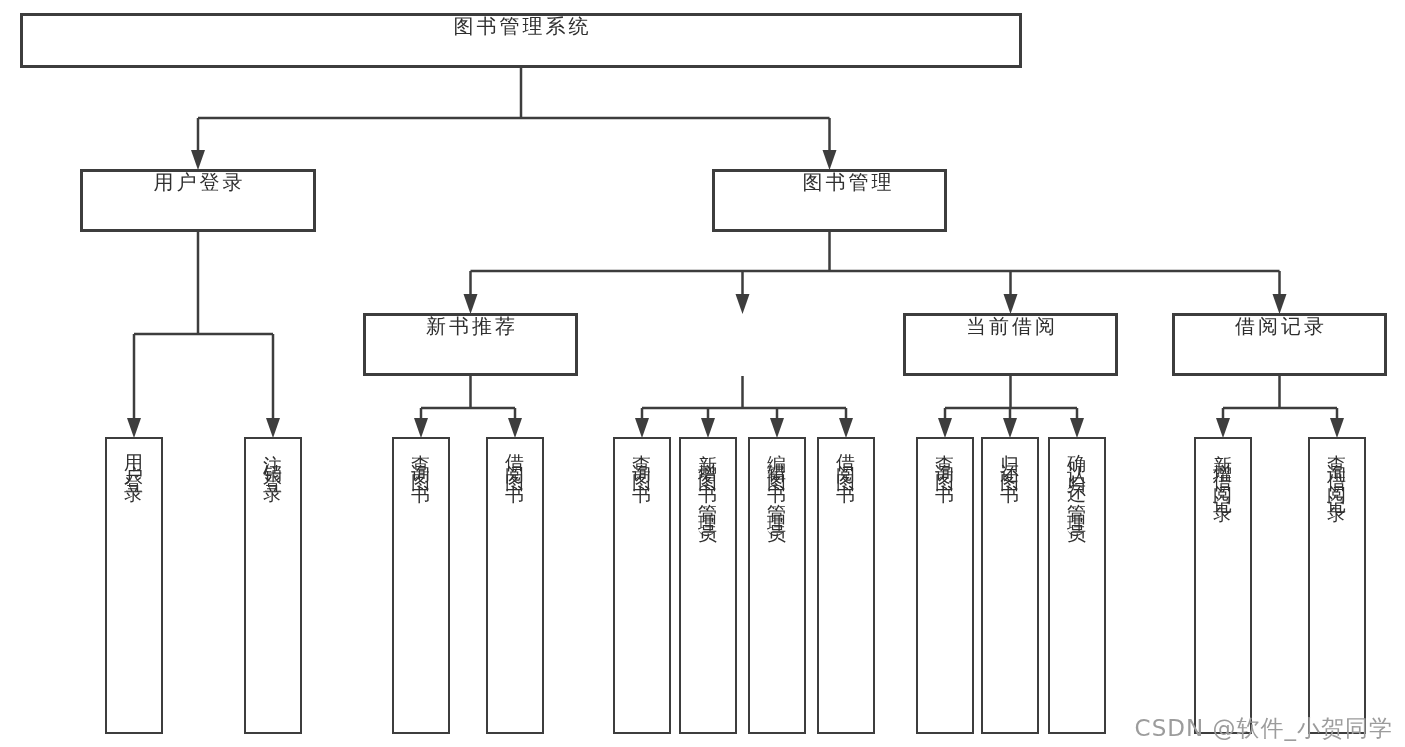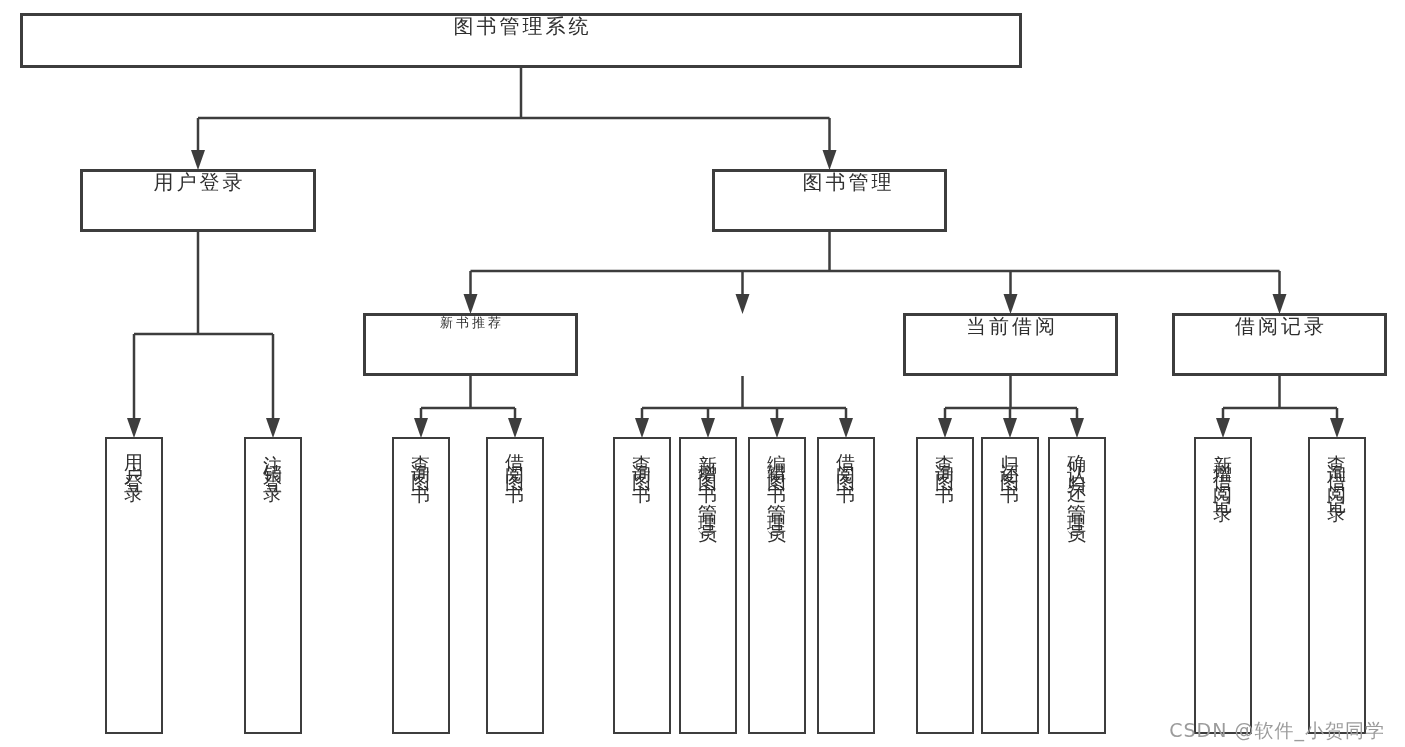--- a/index.html
+++ b/index.html
@@ -25,23 +25,23 @@
   .node .lbl{letter-spacing:3px;white-space:nowrap;text-indent:3px;}
   .node.vertical{border-width:2.5px;}
   .node.vertical .lbl{
     writing-mode:vertical-rl;
     letter-spacing:10px;
     text-indent:0;
     line-height:1;
   }
   .watermark{
     position:absolute;
-    right:20px;bottom:3px;
+    right:12px;bottom:3px;
     z-index:3;
-    font-size:19px;
+    font-size:23px;
     letter-spacing:1px;
     white-space:nowrap;
   }
 </style>
 </head>
 <body>
 
 <div class="stage">
   <svg width="1405" height="747" viewBox="0 0 1405 747">
       <line x1="521" y1="68" x2="521" y2="118" stroke="#3d3d3d" stroke-width="2.5"></line>
@@ -100,21 +100,21 @@
   <div class="nodes">
       <div class="node" style="left: 20px; top: 13px; width: 1002px; height: 55px; font-size: 20px; border-color: rgb(61, 61, 61); color: rgb(47, 47, 47);">
         <span class="lbl">图书管理系统</span>
       </div>
       <div class="node" style="left: 80px; top: 169px; width: 236px; height: 63px; font-size: 20px; border-color: rgb(61, 61, 61); color: rgb(47, 47, 47);">
         <span class="lbl">用户登录</span>
       </div>
       <div class="node" style="left: 712px; top: 169px; width: 235px; height: 63px; font-size: 20px; border-color: rgb(61, 61, 61); color: rgb(47, 47, 47); padding-left: 35px;">
         <span class="lbl">图书管理</span>
       </div>
-      <div class="node" style="left: 363px; top: 313px; width: 215px; height: 63px; font-size: 13px; border-color: rgb(61, 61, 61); color: rgb(47, 47, 47);">
+      <div class="node" style="left: 363px; top: 313px; width: 215px; height: 63px; font-size: 20px; border-color: rgb(61, 61, 61); color: rgb(47, 47, 47);">
         <span class="lbl">新书推荐</span>
       </div>
       <div class="node" style="left: 903px; top: 313px; width: 215px; height: 63px; font-size: 20px; border-color: rgb(61, 61, 61); color: rgb(47, 47, 47);">
         <span class="lbl">当前借阅</span>
       </div>
       <div class="node" style="left: 1172px; top: 313px; width: 215px; height: 63px; font-size: 20px; border-color: rgb(61, 61, 61); color: rgb(47, 47, 47);">
         <span class="lbl">借阅记录</span>
       </div>
       <div class="node vertical" style="left: 105px; top: 437px; width: 58px; height: 297px; font-size: 19px; border-color: rgb(61, 61, 61); color: rgb(47, 47, 47);">
         <span class="lbl">用户登录</span>

